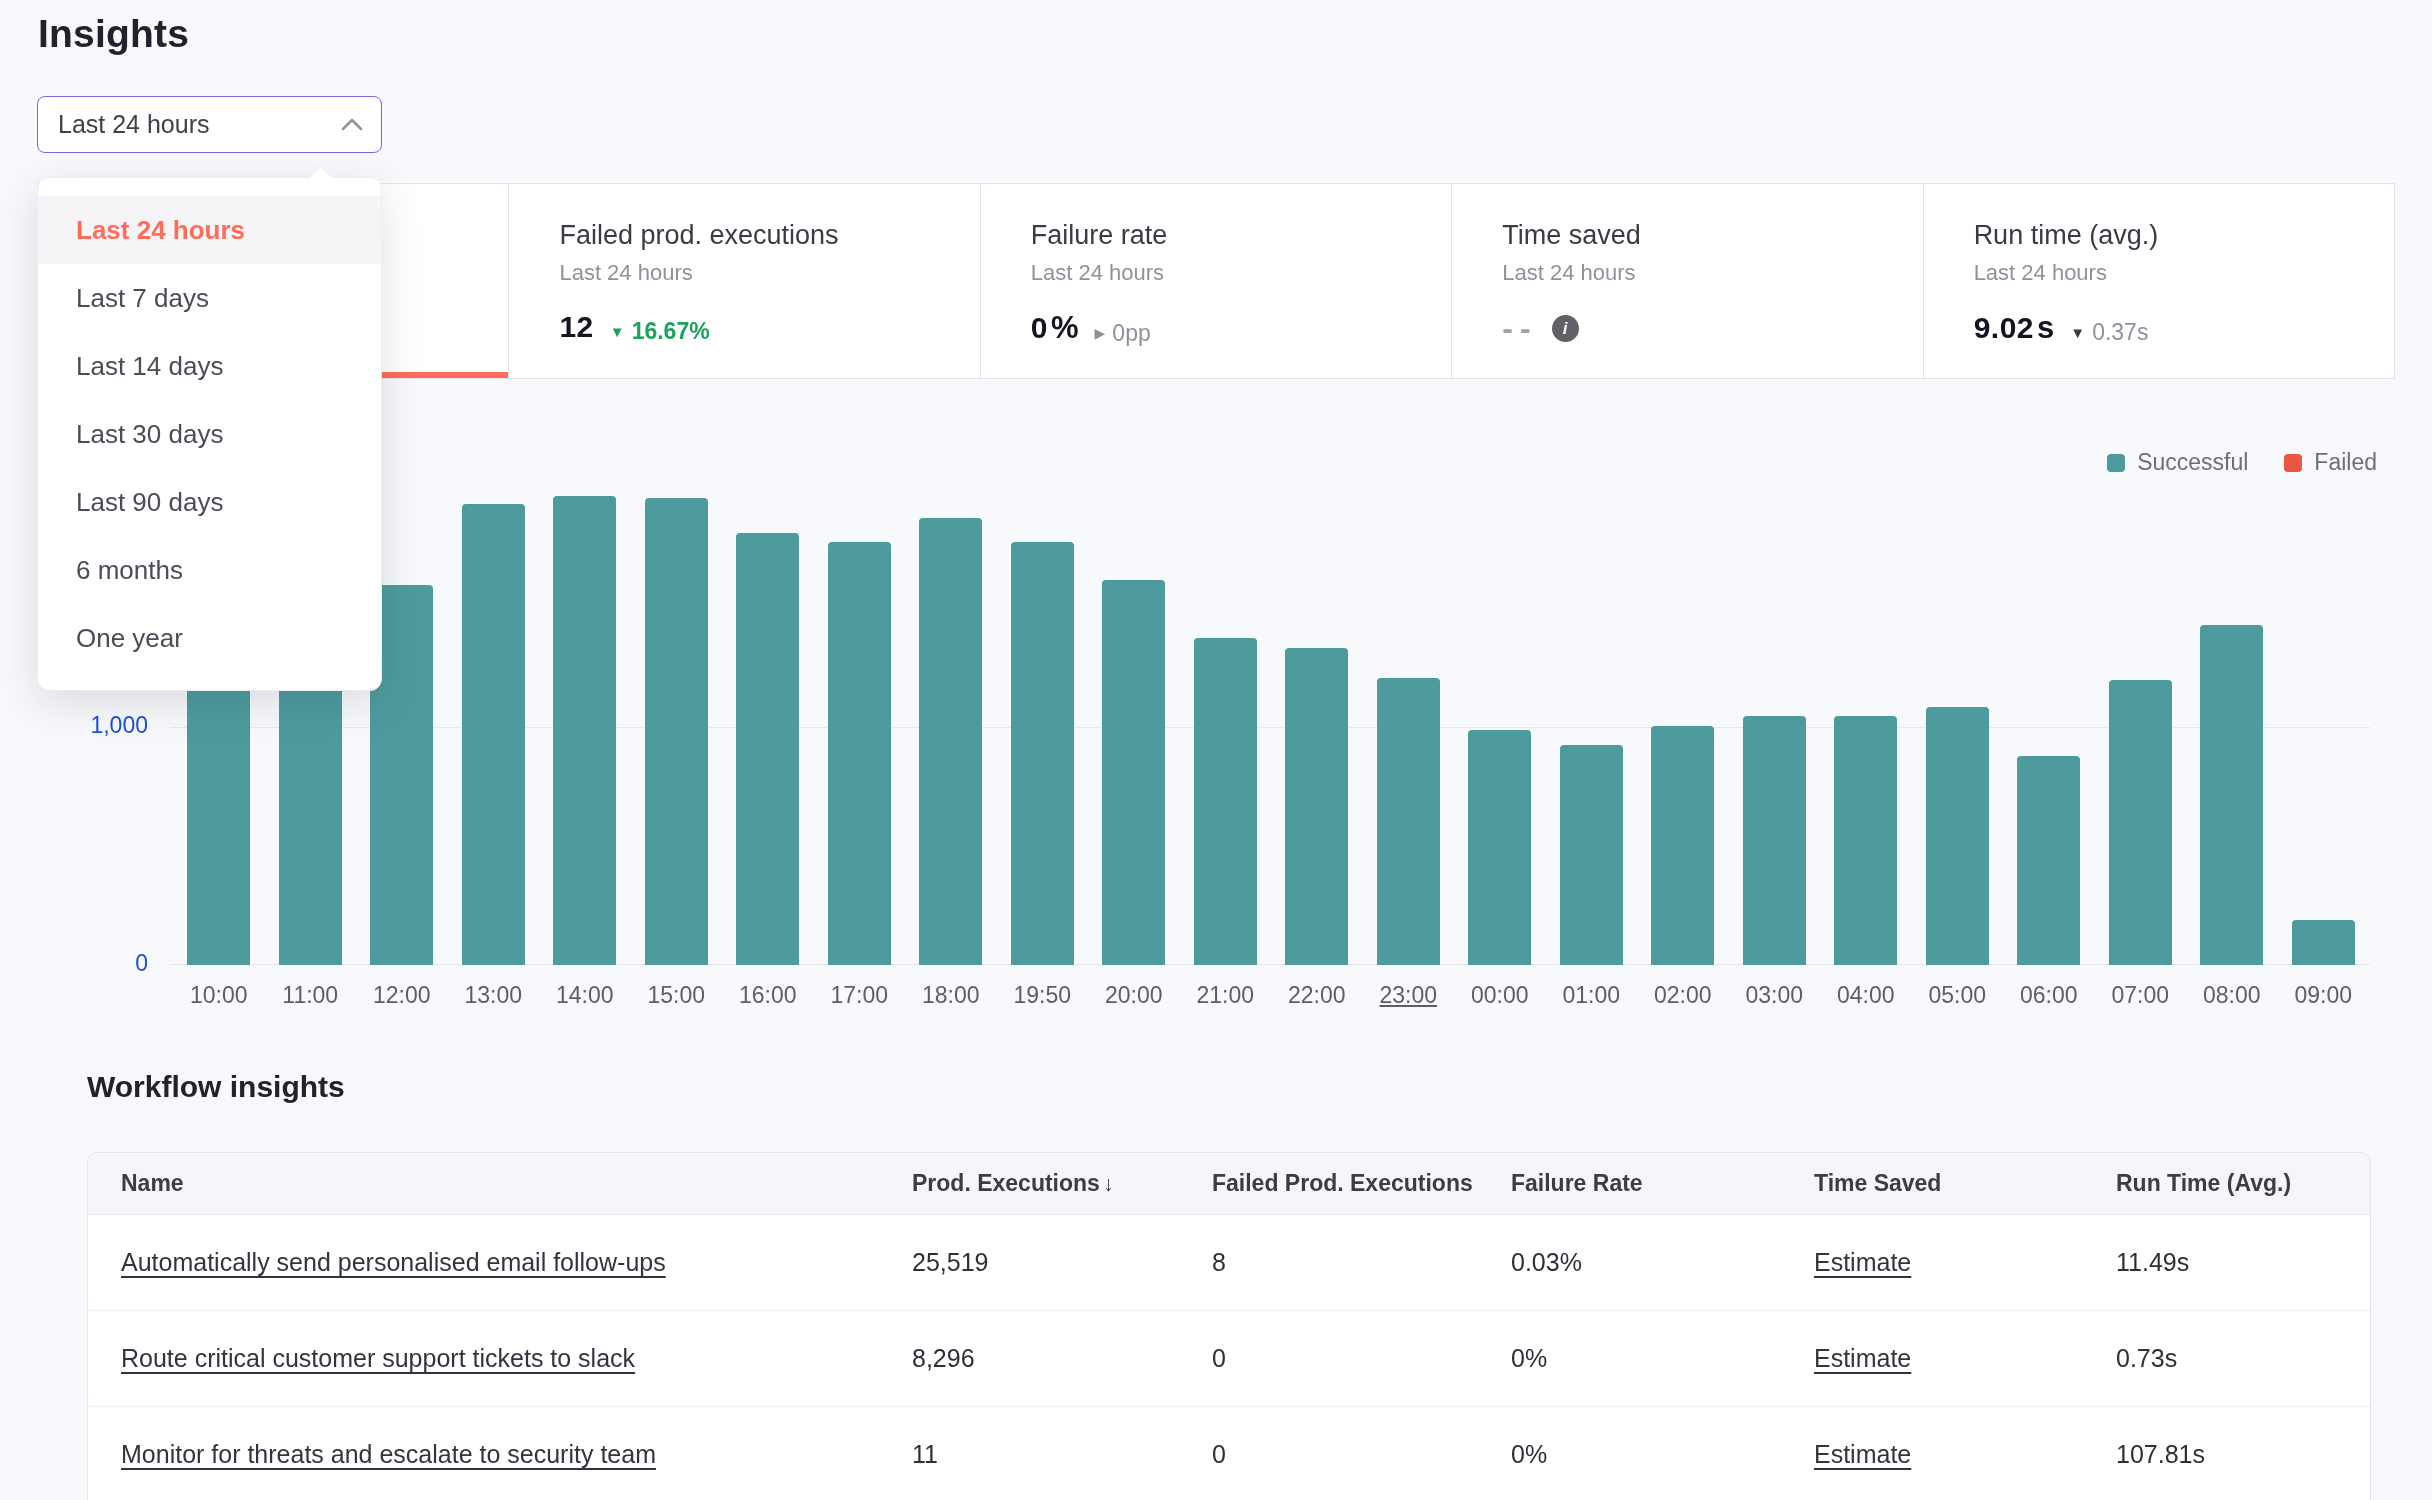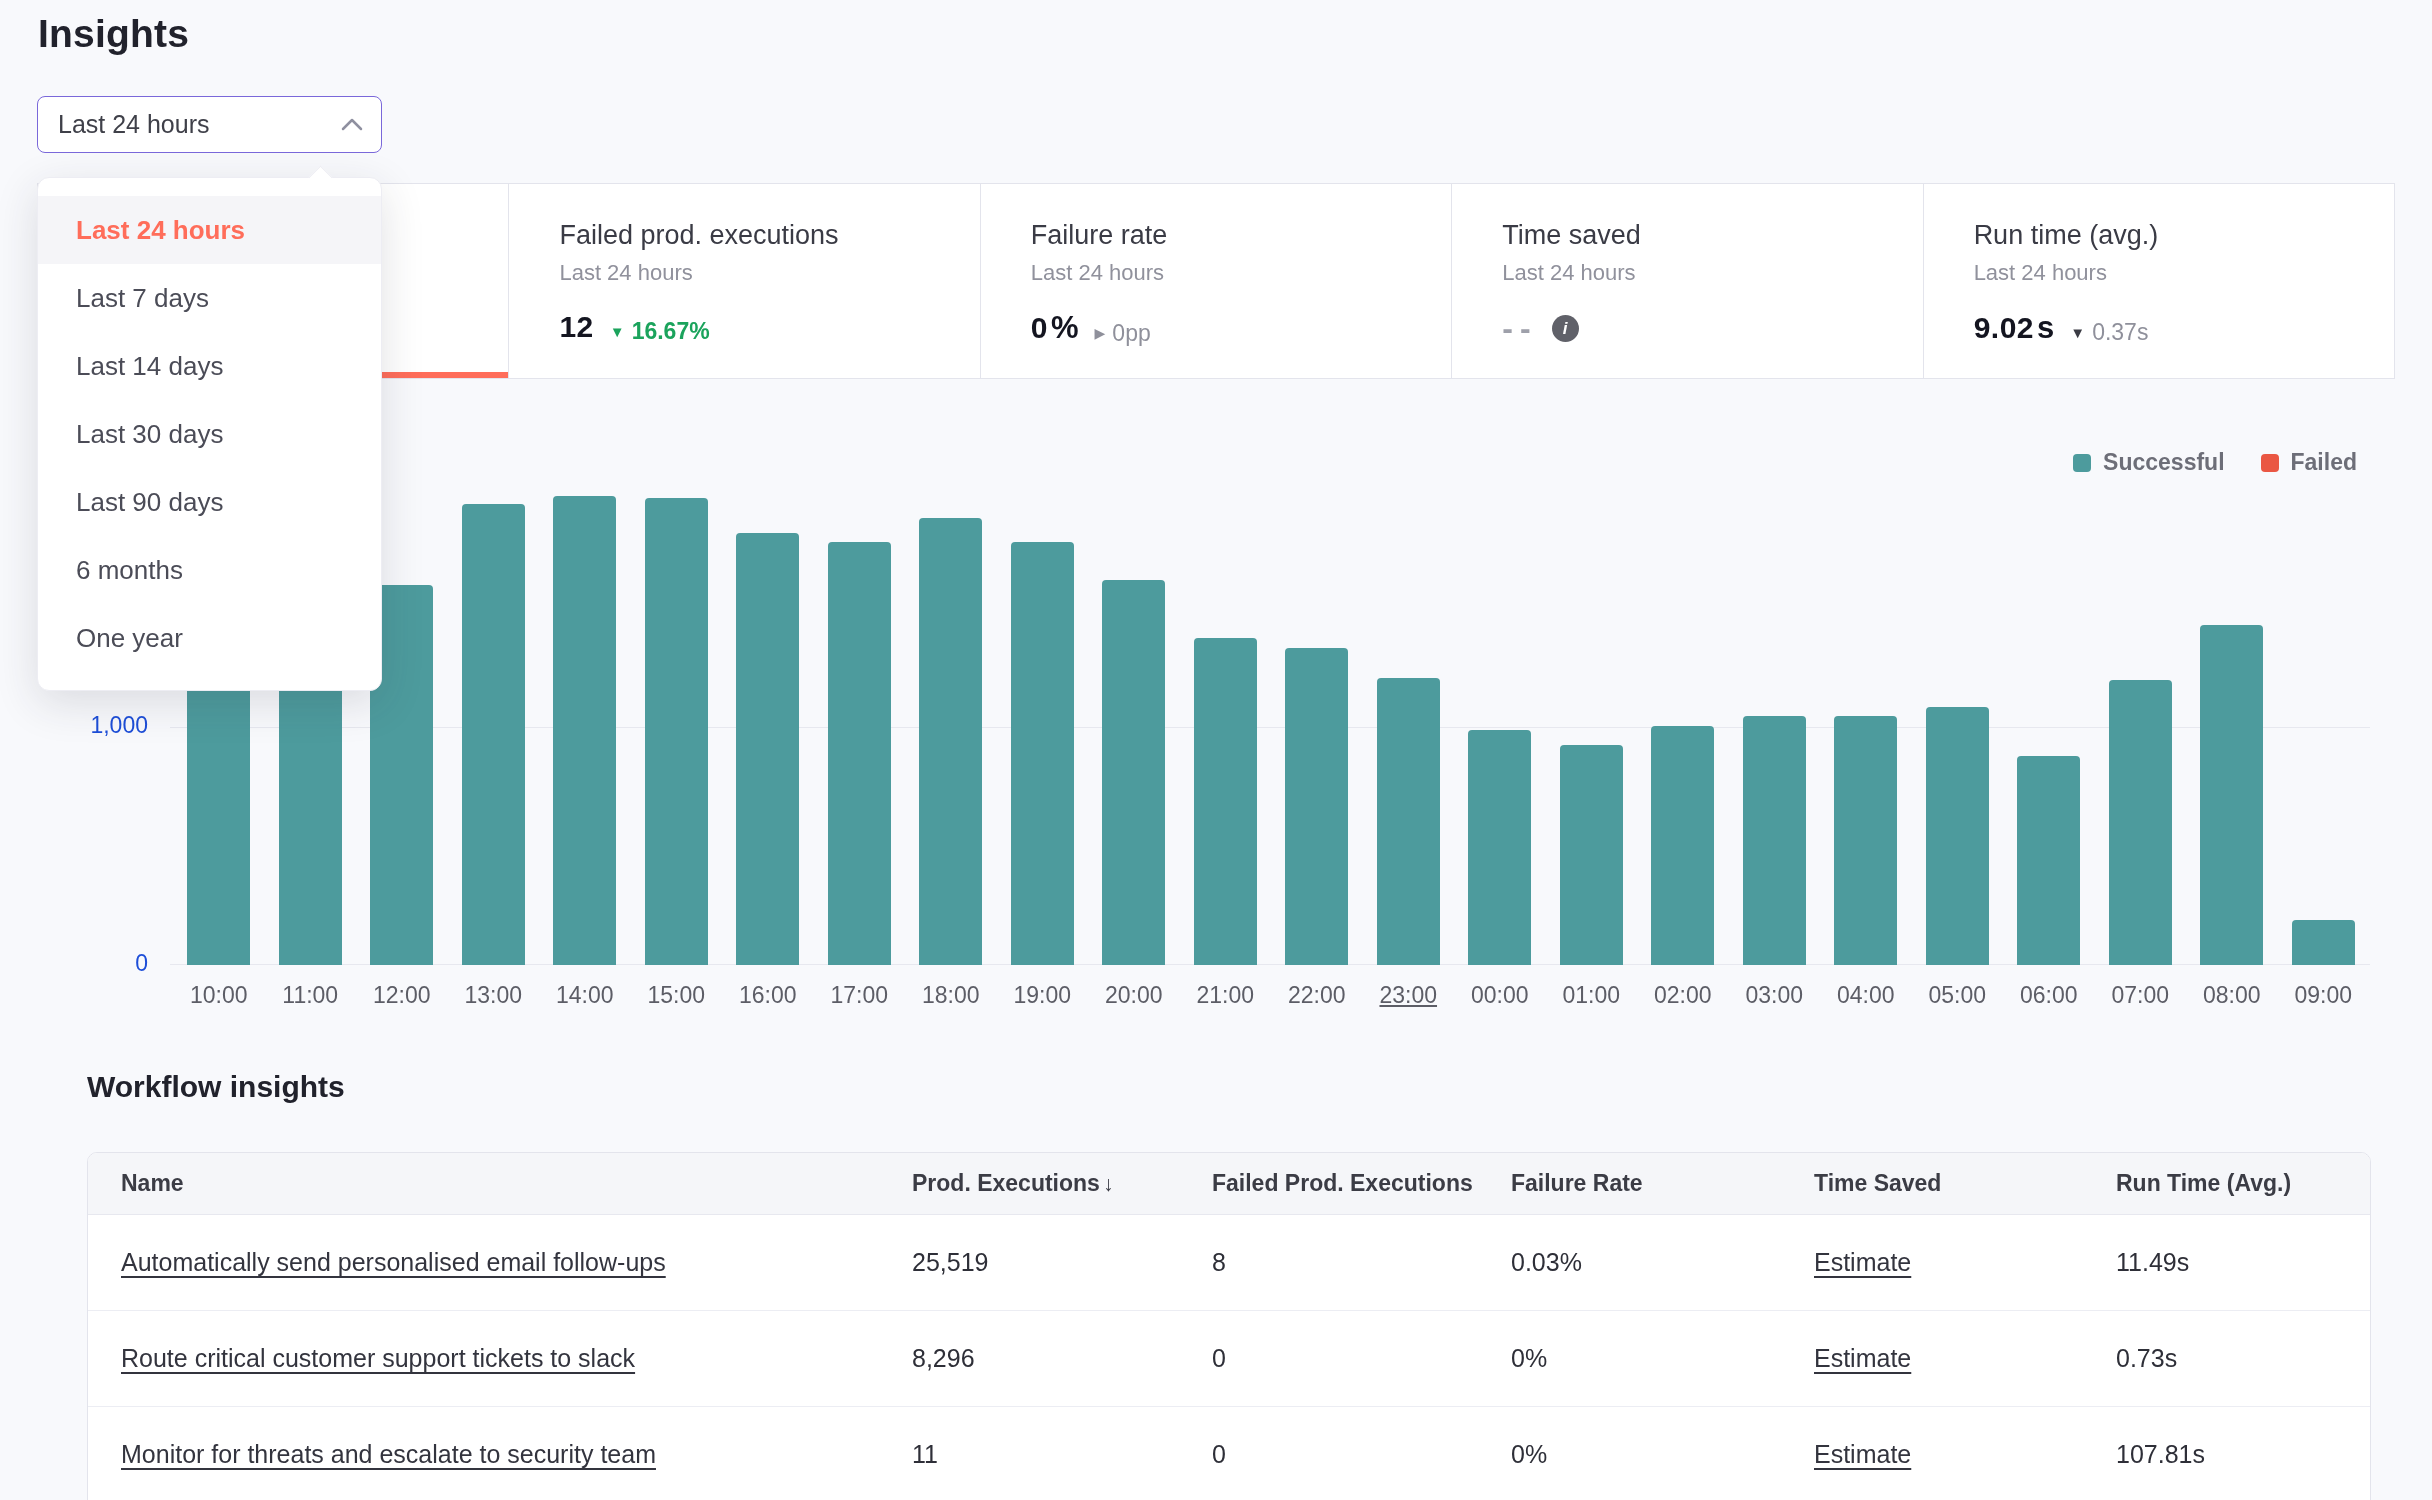--- a/index.html
+++ b/index.html
@@ -67,23 +67,23 @@
   .tri-dark { color: #3a3b44; }
   .dashes { font-size: 32px; font-weight: 700; color: #9ea0aa; letter-spacing: 7px; }
   .info {
     width: 27px; height: 27px; border-radius: 50%; background: #606169;
     color: #fff; display: flex; align-items: center; justify-content: center;
     font-size: 17px; font-weight: 700; font-style: italic; margin-left: 14px;
   }
 
   
   .legend {
-    position: absolute; top: 449px; right: 75px;
+    position: absolute; top: 449px; right: 55px;
     display: flex; gap: 36px; align-items: center;
-    font-size: 23px; color: #6d6e78; font-weight: bold;
+    font-size: 23px; color: #6d6e78;
   }
   .legend-item { display: inline-flex; align-items: center; }
   .sw { width: 18px; height: 18px; border-radius: 4px; display: inline-block; margin-right: 12px; }
 
   .gridline { position: absolute; left: 170px; width: 2200px; height: 1px; background: #e7e8ef; }
   .gl-1000 { top: 727px; }
   .gl-0 { top: 964px; }
   .ytick { position: absolute; left: 38px; width: 110px; text-align: right; font-size: 23px; color: #1d4ed8; }
   .ytick-1000 { top: 712px; }
   .ytick-0 { top: 950px; }
@@ -223,21 +223,21 @@
   <div class="chart-x">
       <div class="xlabel" style="left: 0px; width: 91.5px;">10:00</div>
       <div class="xlabel" style="left: 91.5px; width: 91.5px; text-align: center;">11:00</div>
       <div class="xlabel" style="left: 183px; width: 91.5px;">12:00</div>
       <div class="xlabel" style="left: 274.5px; width: 91.5px;">13:00</div>
       <div class="xlabel" style="left: 366px; width: 91.5px;">14:00</div>
       <div class="xlabel" style="left: 457.5px; width: 91.5px;">15:00</div>
       <div class="xlabel" style="left: 549px; width: 91.5px;">16:00</div>
       <div class="xlabel" style="left: 640.5px; width: 91.5px;">17:00</div>
       <div class="xlabel" style="left: 732px; width: 91.5px;">18:00</div>
-      <div class="xlabel" style="left: 823.5px; width: 91.5px;">19:00</div>
+      <div class="xlabel" style="left: 823.5px; width: 91.5px;">19:50</div>
       <div class="xlabel" style="left: 915px; width: 91.5px;">20:00</div>
       <div class="xlabel" style="left: 1006.5px; width: 91.5px;">21:00</div>
       <div class="xlabel" style="left: 1098px; width: 91.5px;">22:00</div>
       <div class="xlabel" style="left: 1189.5px; width: 91.5px; text-decoration: underline;">23:00</div>
       <div class="xlabel" style="left: 1281px; width: 91.5px;">00:00</div>
       <div class="xlabel" style="left: 1372.5px; width: 91.5px;">01:00</div>
       <div class="xlabel" style="left: 1464px; width: 91.5px;">02:00</div>
       <div class="xlabel" style="left: 1555.5px; width: 91.5px;">03:00</div>
       <div class="xlabel" style="left: 1647px; width: 91.5px;">04:00</div>
       <div class="xlabel" style="left: 1738.5px; width: 91.5px;">05:00</div>

